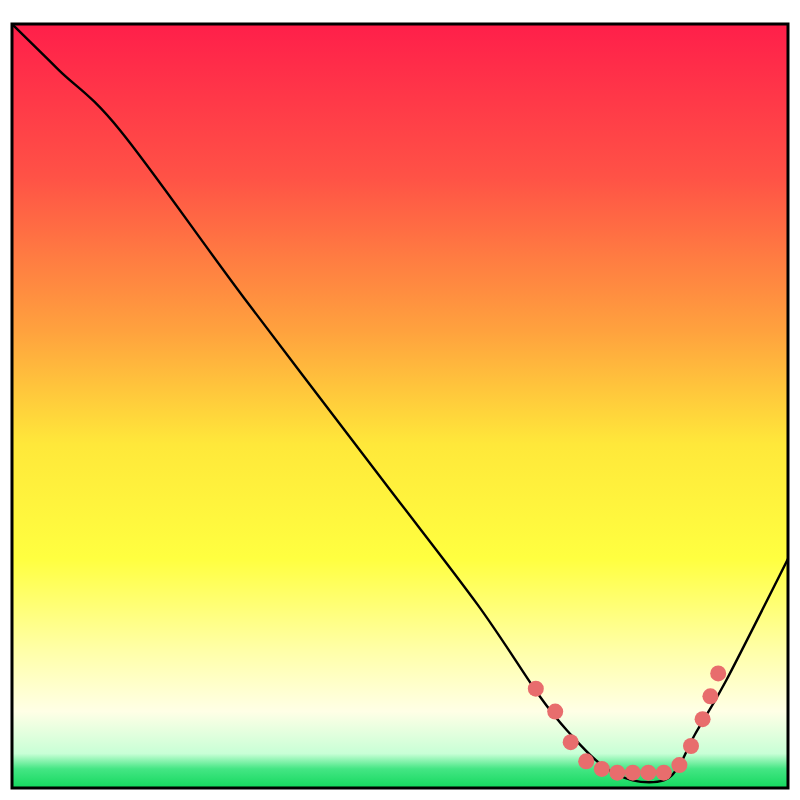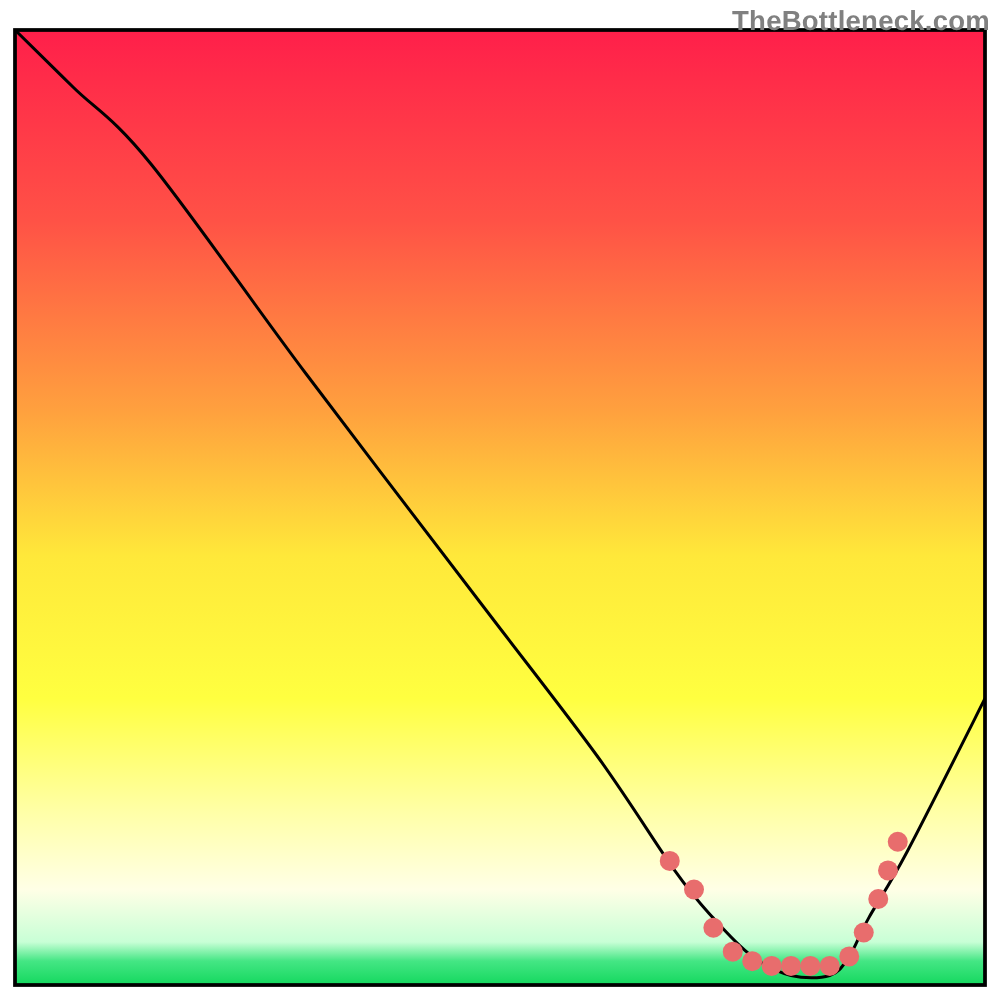--- a/index.html
+++ b/index.html
@@ -69,14 +69,13 @@
           <circle cx="691.0" cy="746.0" r="8" fill="#e86d6d"></circle>
           <circle cx="702.6" cy="719.2" r="8" fill="#e86d6d"></circle>
           <circle cx="710.4" cy="696.3" r="8" fill="#e86d6d"></circle>
           <circle cx="718.2" cy="673.4" r="8" fill="#e86d6d"></circle>
         </g>
     </g>
 
     <rect id="axes-frame" fill="none" stroke="#000000" stroke-width="3" x="12" y="24" width="776" height="764"></rect>
   </svg>
 
-  <div class="watermark">TheBottleneck.com</div>
 </div>
 
 </body></html>

